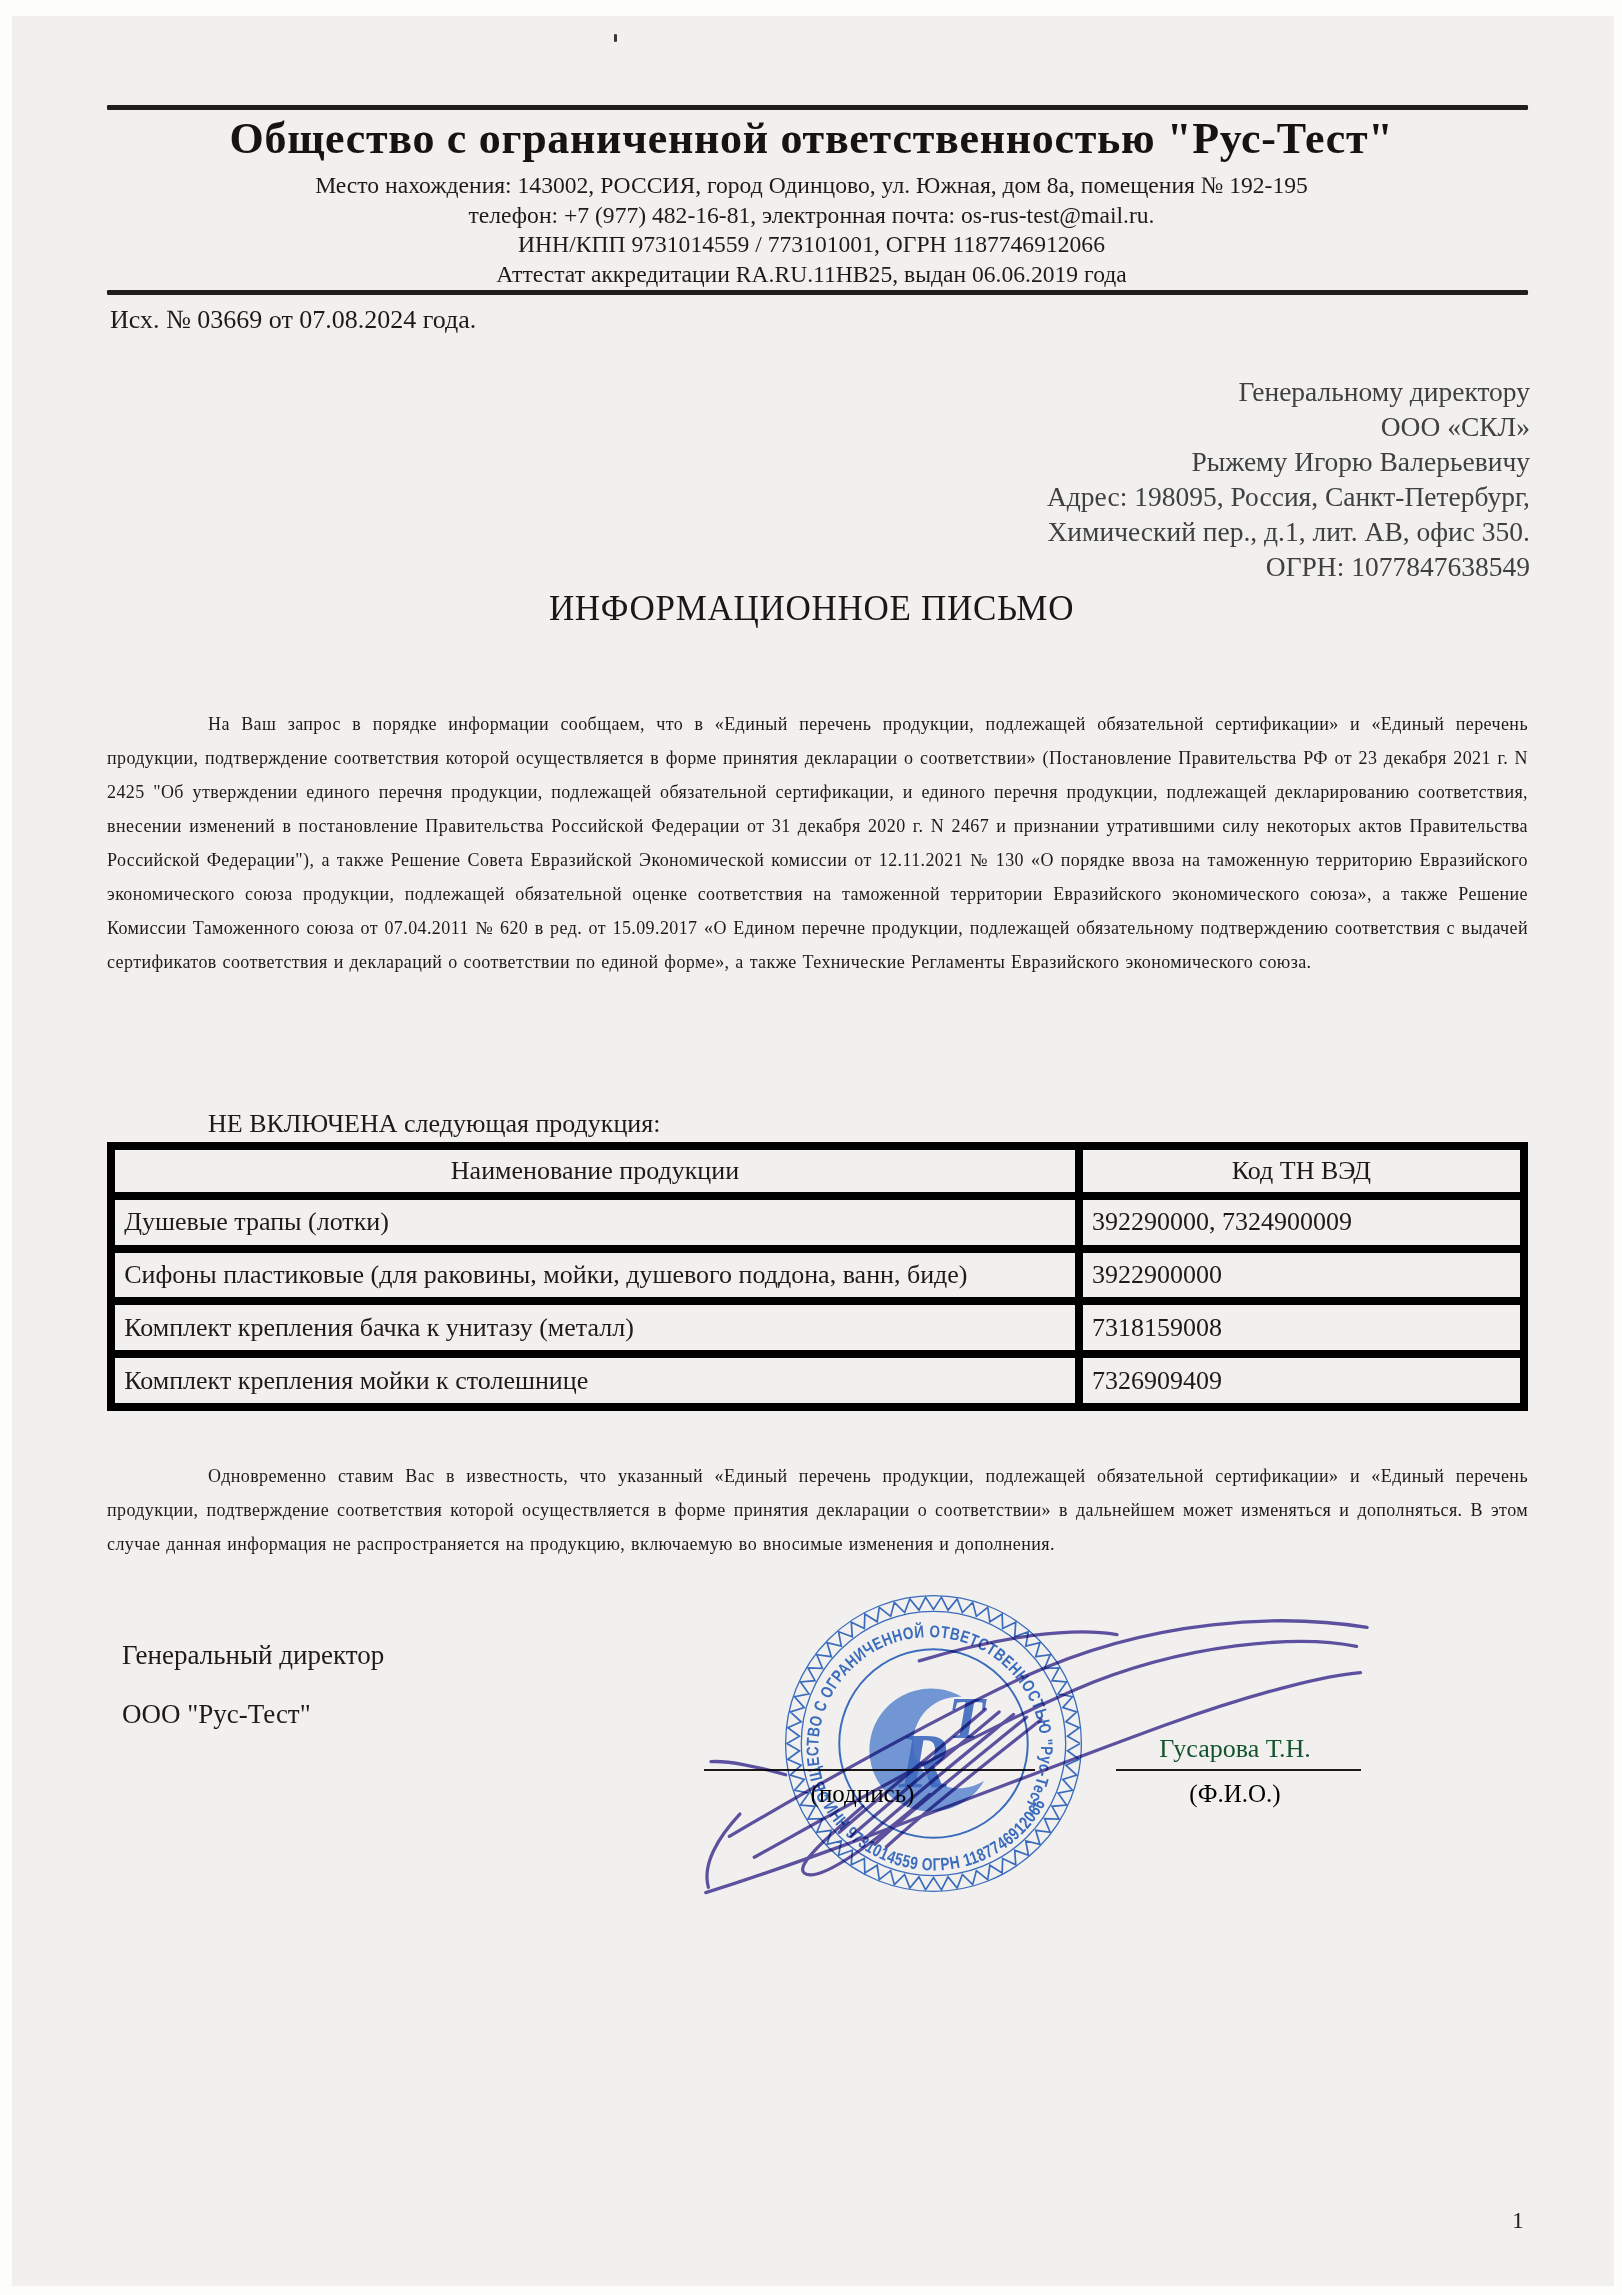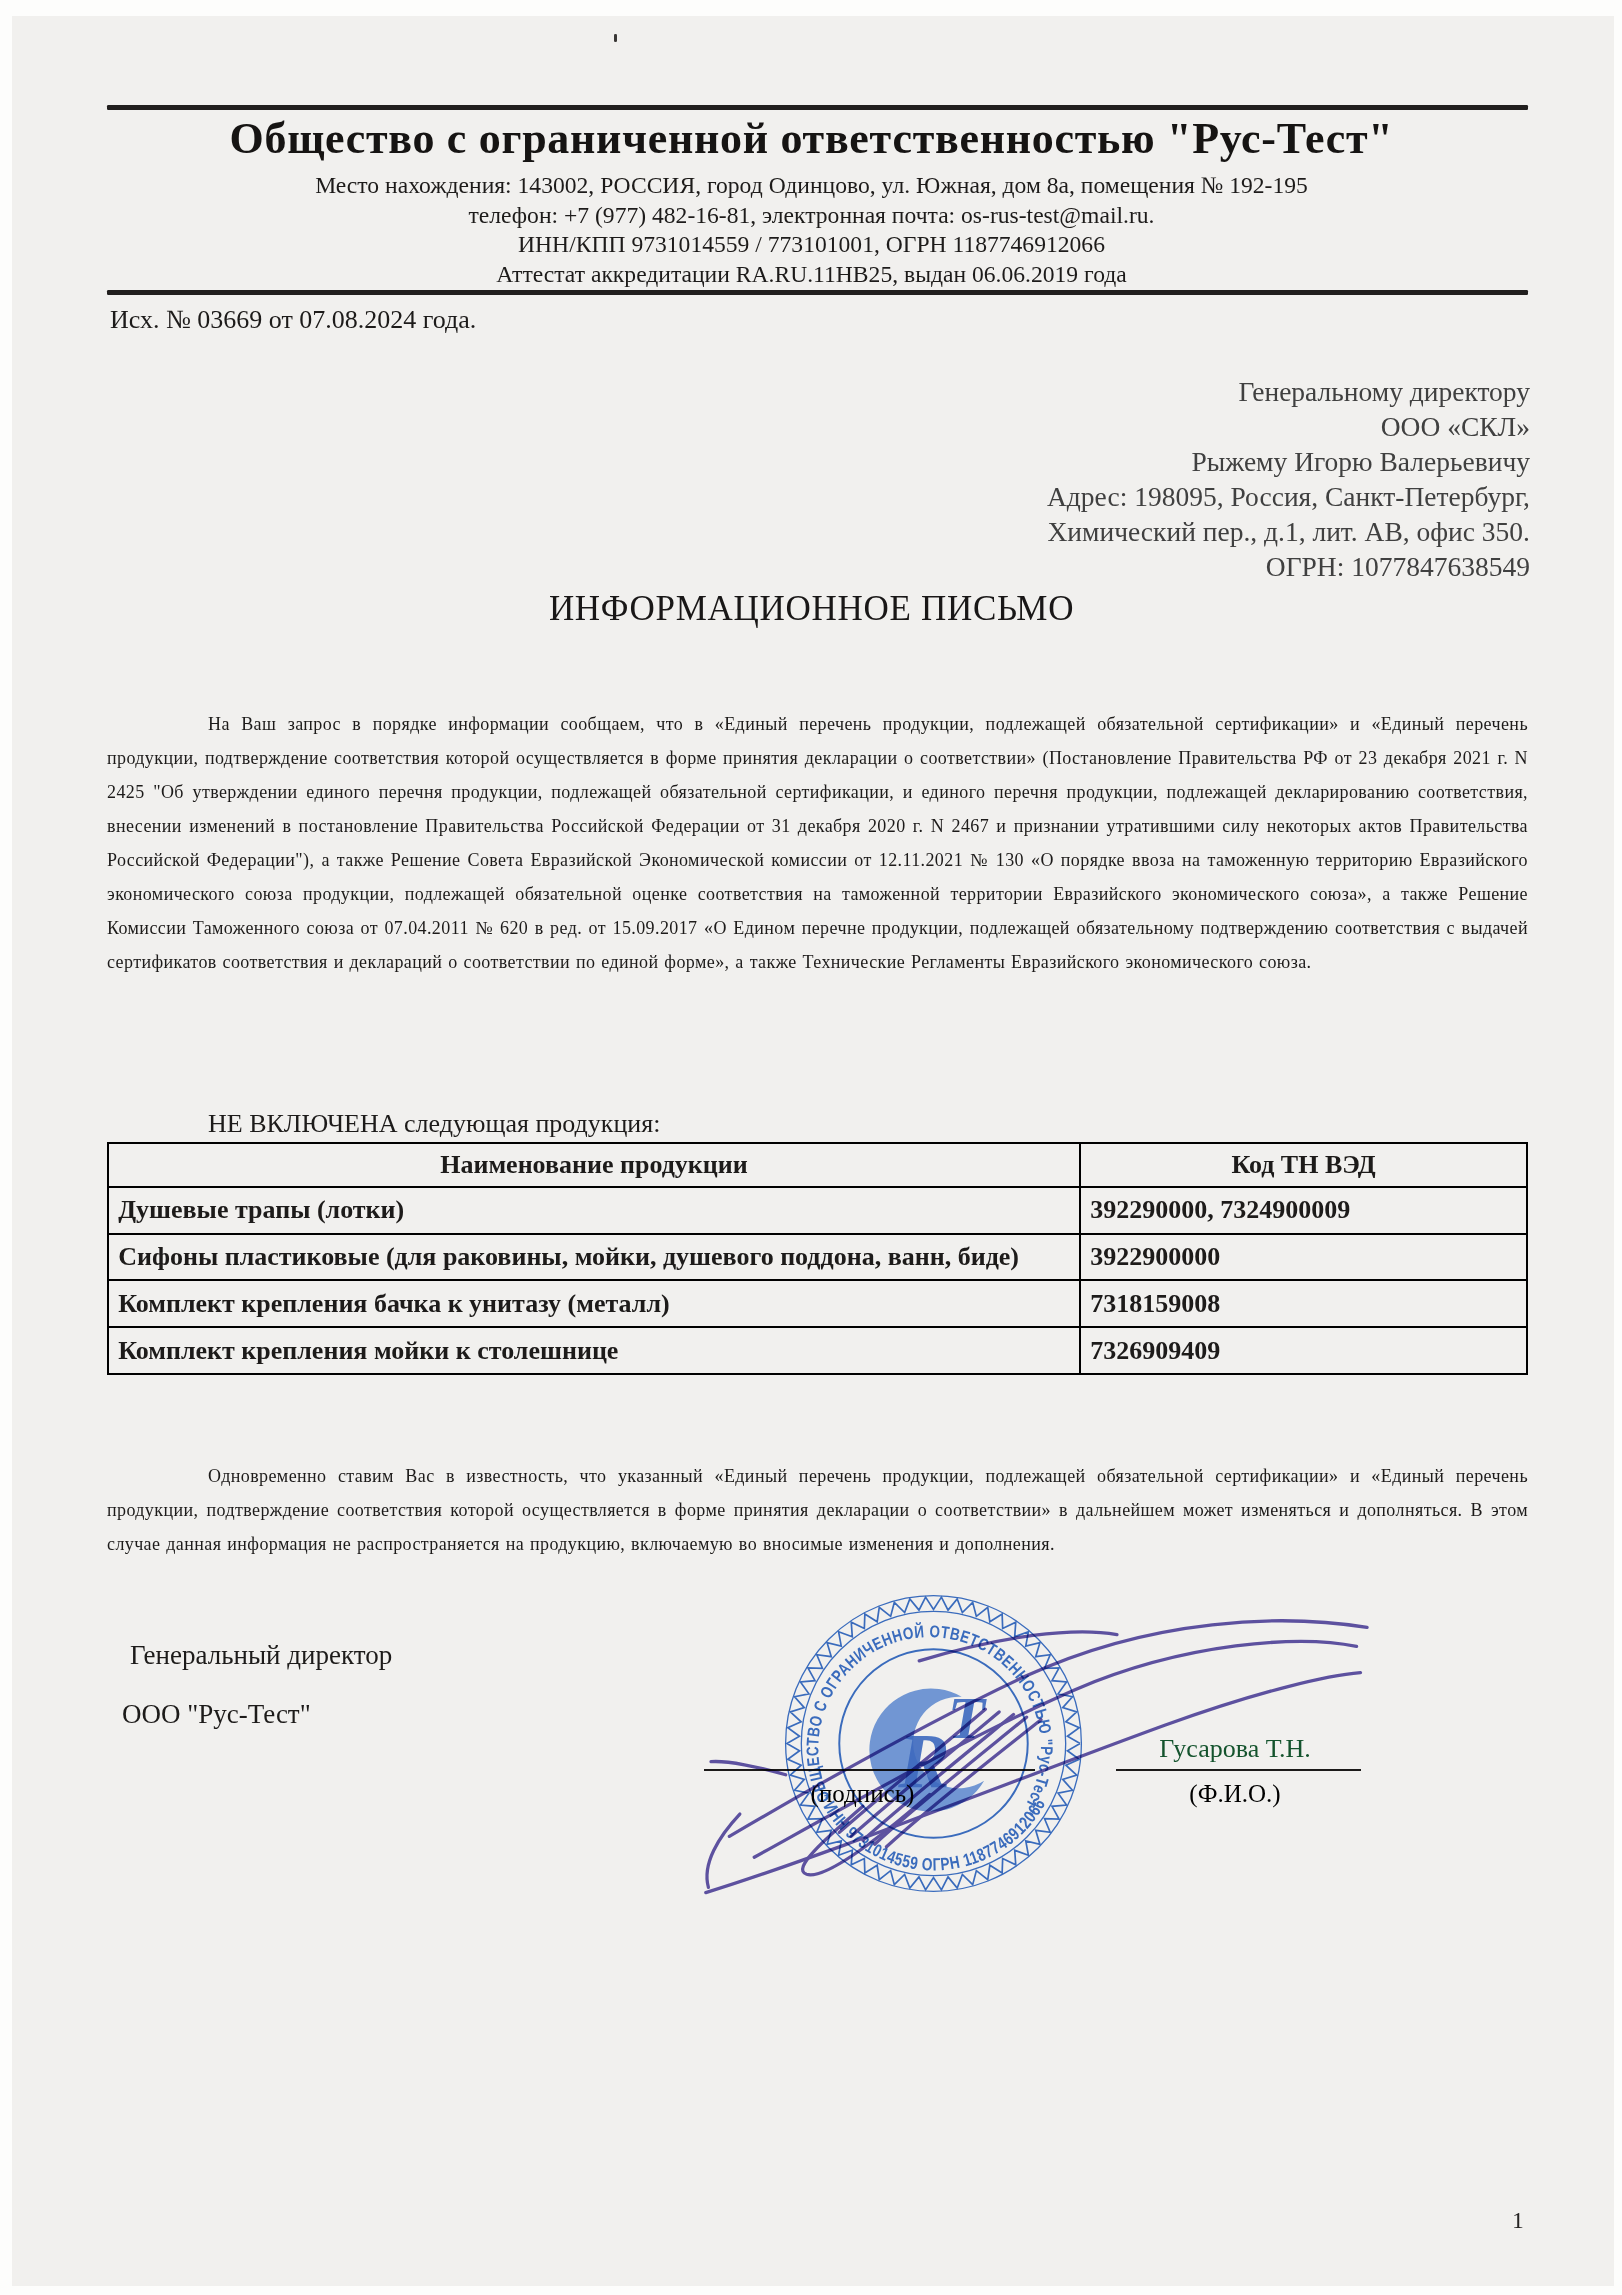--- a/index.html
+++ b/index.html
@@ -36,21 +36,21 @@
   .not-included{
     position:absolute;left:107px;top:1109px;width:1421px;
     font-size:26px;text-indent:101px;color:#1d1b1a;
   }
   table.codes{
     position:absolute;left:107px;top:1142px;width:1421px;
     border-collapse:collapse;table-layout:fixed;
     font-size:26px;color:#1d1b1a;
   }
   table.codes td,table.codes th{
-    border:2px solid #000000;font-weight:bold;
+    border:8px solid #000000;font-weight:normal;
     padding:3.9px 9.2px;vertical-align:middle;
   }
   table.codes th{height:34px;text-align:center;}
   table.codes td{height:37px;text-align:left;}
   .col-name{width:68.5%;}
   .col-code{width:31.5%;}
   .signoff-line{position:absolute;font-size:27px;color:#1d1b1a;}
   .sig-rule{position:absolute;top:1769px;height:2px;background:#1c1a19;}
   .caption{position:absolute;font-size:25px;color:#000000;text-align:center;}
   .fio-name{position:absolute;font-size:26px;color:#14532d;text-align:center;}
@@ -115,21 +115,21 @@
   </tr>
   <tr>
     <td>Комплект крепления мойки к столешнице</td>
     <td>7326909409</td>
   </tr>
 </tbody>
   </table>
 
 <div class="body-par" style="top:1459px;">Одновременно ставим Вас в известность, что указанный «Единый перечень продукции, подлежащей обязательной сертификации» и «Единый перечень продукции, подтверждение соответствия которой осуществляется в форме принятия декларации о соответствии» в дальнейшем может изменяться и дополняться. В этом случае данная информация не распространяется на продукцию, включаемую во вносимые изменения и дополнения.</div>
 
-<div class="signoff-line" style="left:130px;top:1640px;">Генеральный директор</div>
+<div class="signoff-line" style="left:122px;top:1640px;">Генеральный директор</div>
 <div class="signoff-line" style="left:122px;top:1699px;">ООО "Рус-Тест"</div>
 
 <div class="sig-rule" style="left:704px;width:331px;"></div>
 <div class="caption" style="left:738px;top:1780px;width:249px;">(подпись)</div>
 
 <div class="fio-name" style="left:1104px;top:1734px;width:262px;">Гусарова Т.Н.</div>
 <div class="sig-rule" style="left:1116px;width:245px;"></div>
 <div class="caption" style="left:1104px;top:1780px;width:262px;">(Ф.И.О.)</div>
 
 <svg class="stamp" width="301" height="301" viewBox="0 0 460 460">

